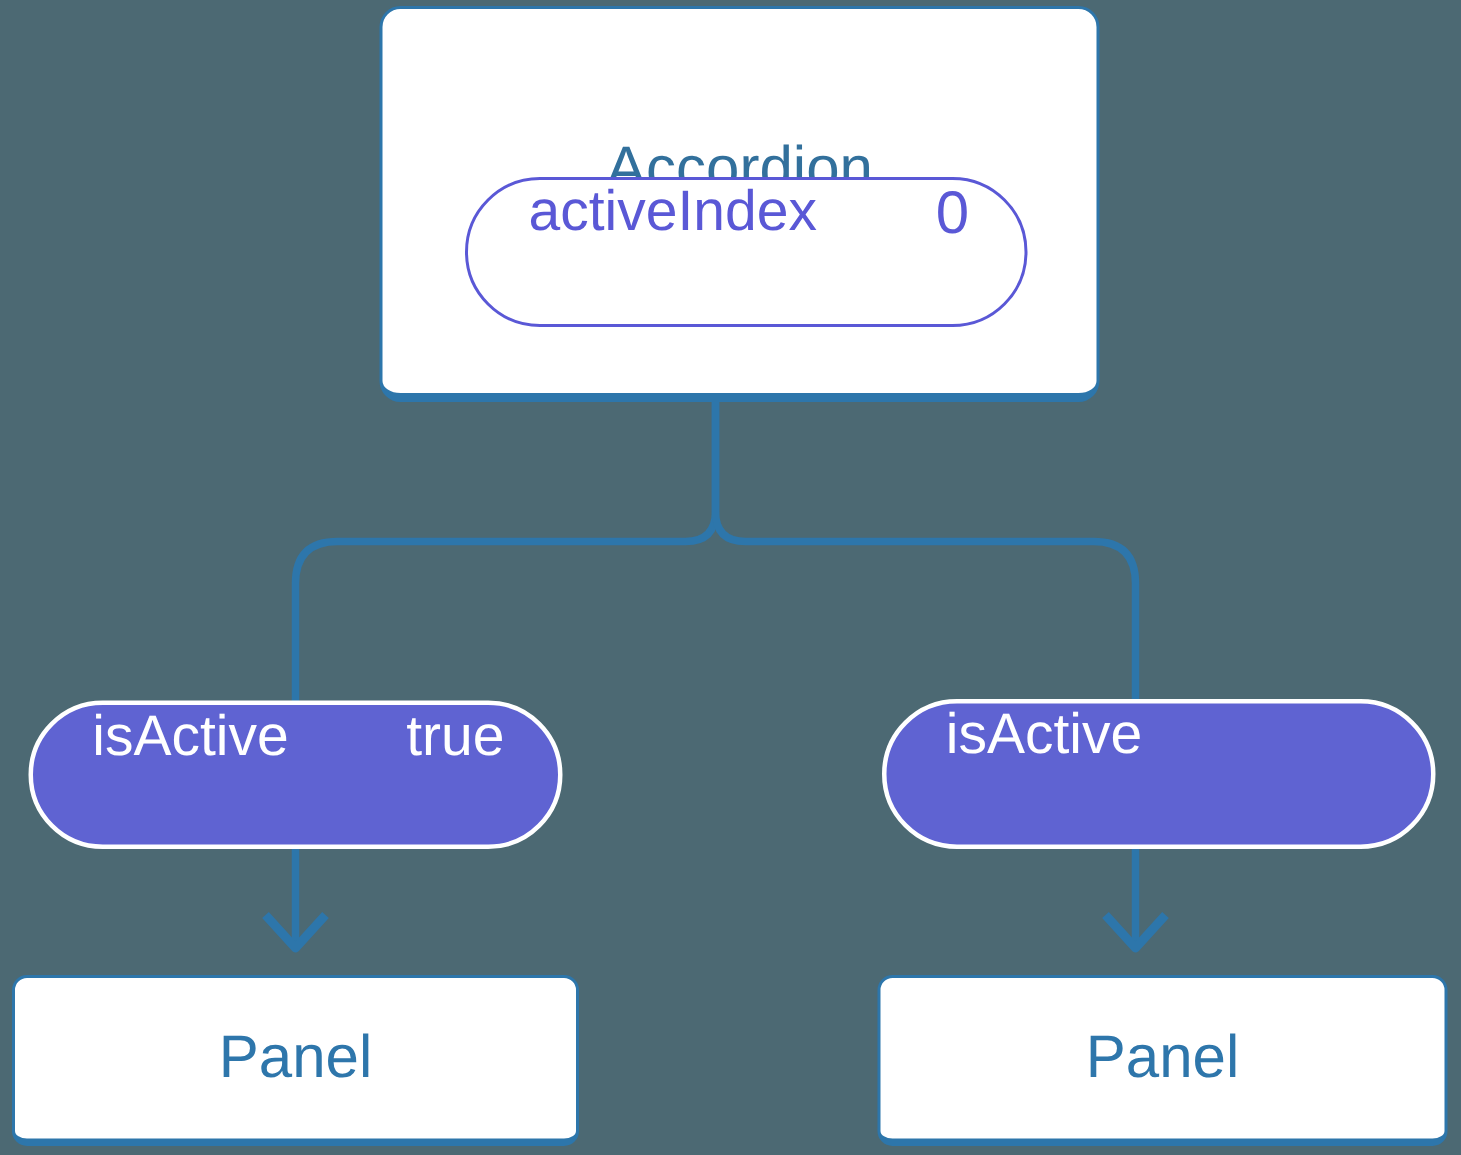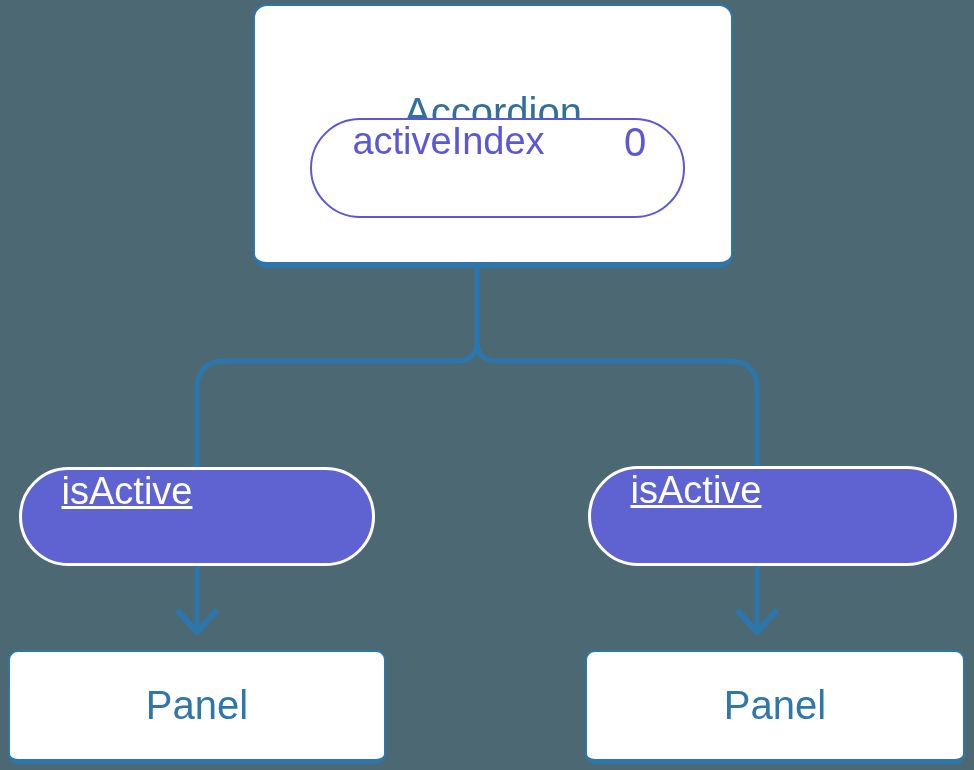--- a/index.html
+++ b/index.html
@@ -66,21 +66,20 @@
     color: var(--color-purple-line, #5a58d6);
   }
   .pill-outline .cell-name { width: 273px; }
   .pill-outline .divider { width: 2px; background: var(--color-purple-line, #5a58d6); }
   .pill-outline .cell-value { flex: 1; font-size: 40px; }
   .pill-filled {
     background: var(--color-purple-fill, #5f63d2);
     border: 3px solid #ffffff;
     border-radius: 52px;
     color: #ffffff;
-    text-decoration: underline;
   }
   .pill-filled .divider { width: 3px; background: #ffffff; }
   .pill-filled .cell-name { width: 210px; }
   .pill-filled .cell-value { flex: 1; }
   .pill-left  { left: 19px;  top: 467px; width: 356px; height: 99px; }
   .pill-right { left: 588px; top: 466px; width: 369px; height: 100px; }
   .panel {
     display: flex;
     align-items: center;
     justify-content: center;
@@ -110,20 +109,21 @@
     <div class="pill pill-outline">
       <span class="cell cell-name">activeIndex</span>
       <span class="divider"></span>
       <span class="cell cell-value">0</span>
     </div>
   </div>
 
   <div class="pill pill-filled pill-left">
     <span class="cell cell-name">isActive</span>
     <span class="divider"></span>
+    <span class="cell cell-value">true</span>
   </div>
 
   <div class="pill pill-filled pill-right">
     <span class="cell cell-name">isActive</span>
     <span class="divider"></span>
   </div>
 
   <div class="card panel panel-left">
     <span>Panel</span>
   </div>

